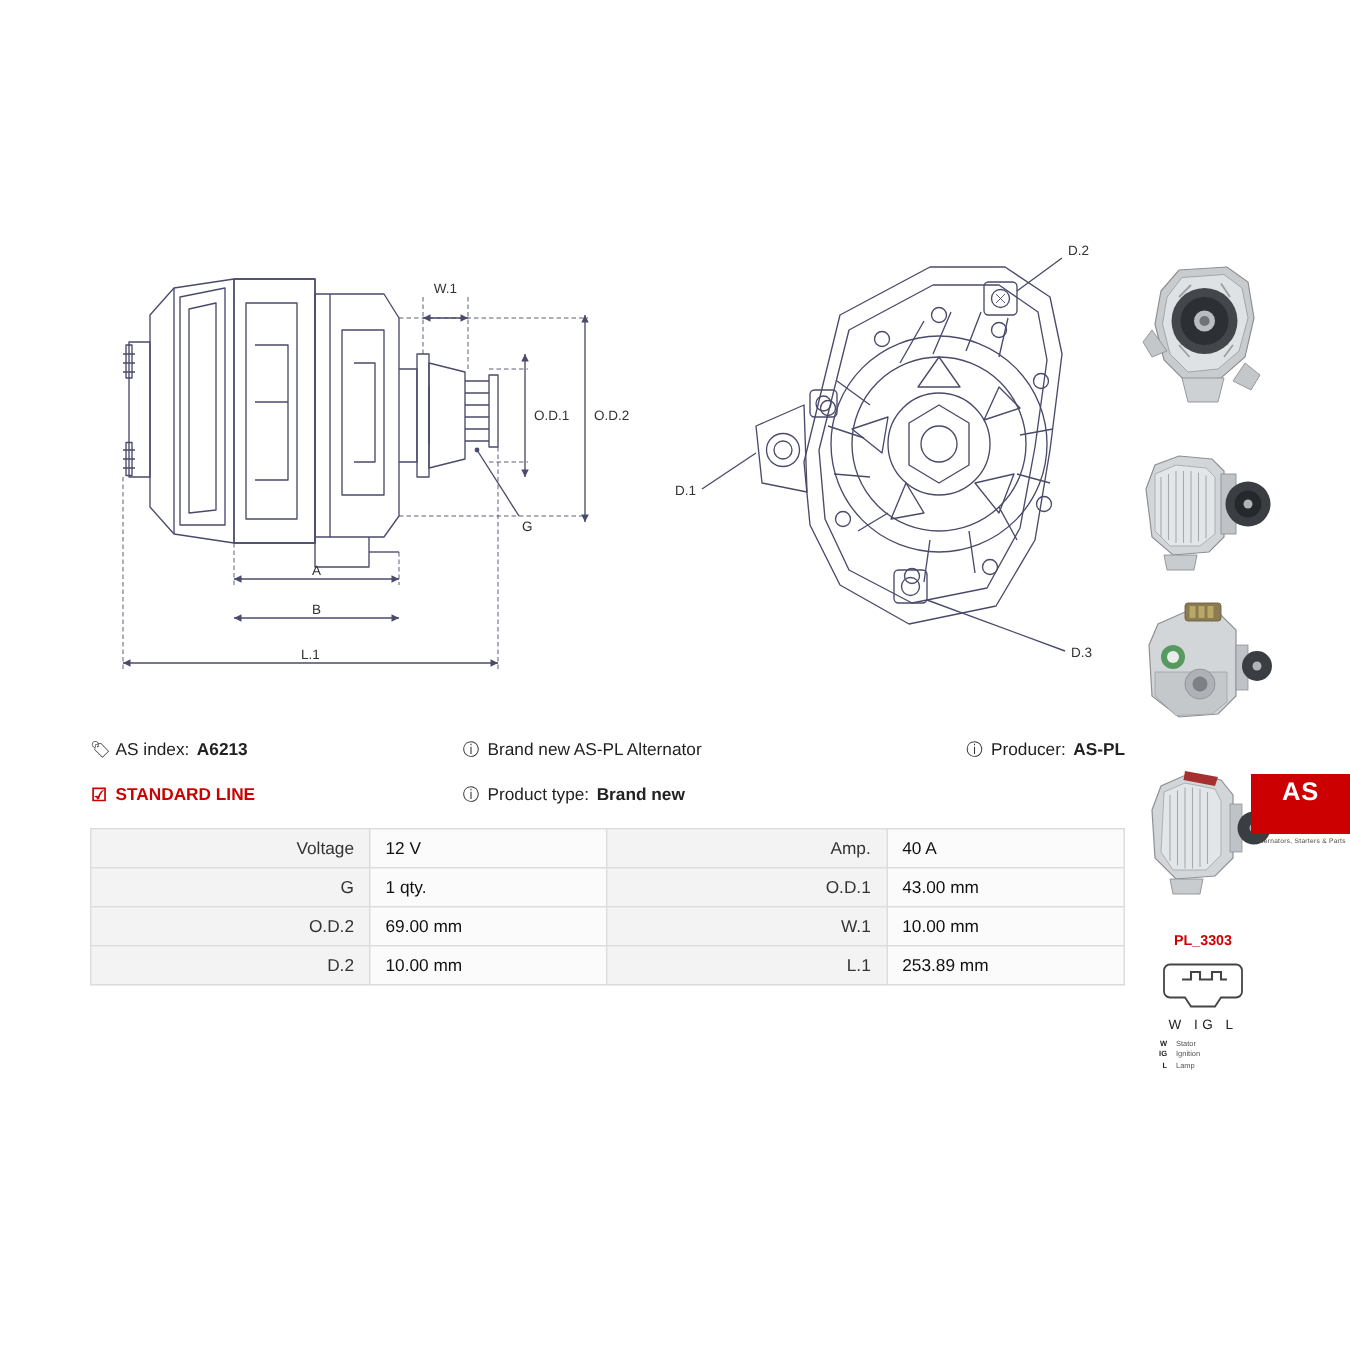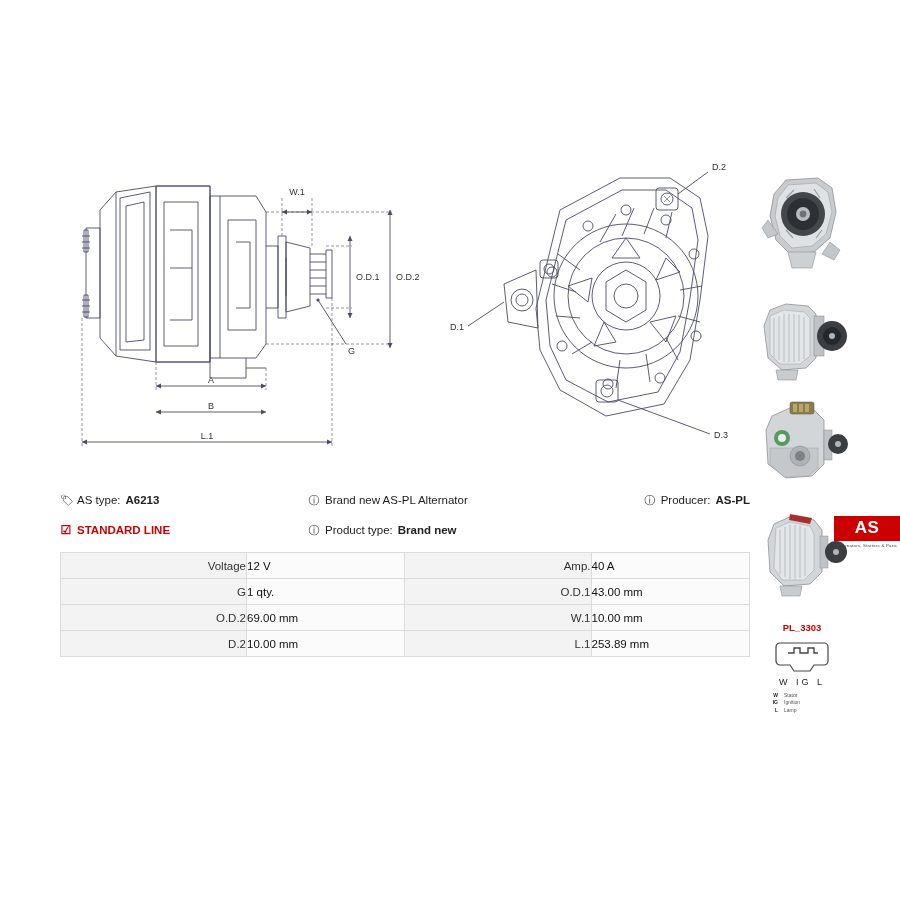--- a/index.html
+++ b/index.html
@@ -87,42 +87,42 @@
     right: 0px; top: 516px;
     width: 66px;
     text-align: center;
   }
   .as-logo-box {
     background: #cc0000;
     color: #ffffff;
     font-weight: bold;
     font-size: 17px;
     letter-spacing: 0.5px;
-    padding: 2px 0 3px 0;
+    padding: 2px 0 18px 0;
     position: relative;
   }
   .as-logo-sub {
     font-size: 4.4px;
     color: #444;
     letter-spacing: 0.2px;
     margin-top: 2px;
   }
 
   
   .spec-table {
     position: absolute;
     left: 60px; top: 552px;
     width: 690px;
     border-collapse: collapse;
     font-size: 11.5px;
   }
   .spec-table td {
     border: 1px solid #dcdcdc;
     height: 25px;
-    padding: 0 0;
+    padding: 0 10px;
     background: #fbfbfb;
   }
   .spec-table td.label {
     width: 27%;
     text-align: right;
     color: #333;
     background: #f3f3f3;
   }
   .spec-table td.value {
     width: 23%;
@@ -368,21 +368,21 @@
         <circle cx="80" cy="50" r="3" fill="#b0b4b8"></circle>
         <path d="M24 84 L26 94 L44 94 L46 84 Z" fill="#c8cccf" stroke="#8d9195" stroke-width="0.6"></path>
       </g>
     </svg>
   </div>
 
   <div class="info-row">
     <div class="info-line">
       <div class="info-cell c1">
         <span class="ico">🏷</span>
-        <span>AS type:</span>
+        <span>AS index:</span>
         <b>A6213</b>
       </div>
       <div class="info-cell c2">
         <span class="ico">ⓘ</span>
         <span>Brand new AS-PL Alternator</span>
       </div>
       <div class="info-cell c3">
         <span class="ico">ⓘ</span>
         <span>Producer:</span>
         <b>AS-PL</b>

